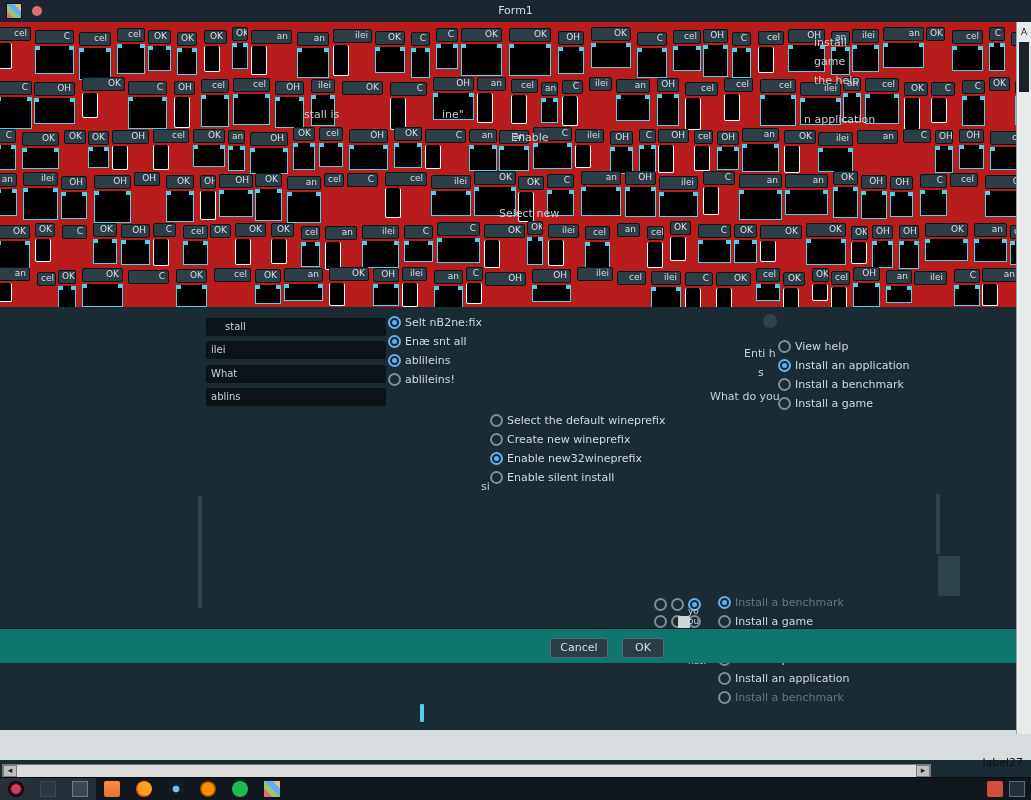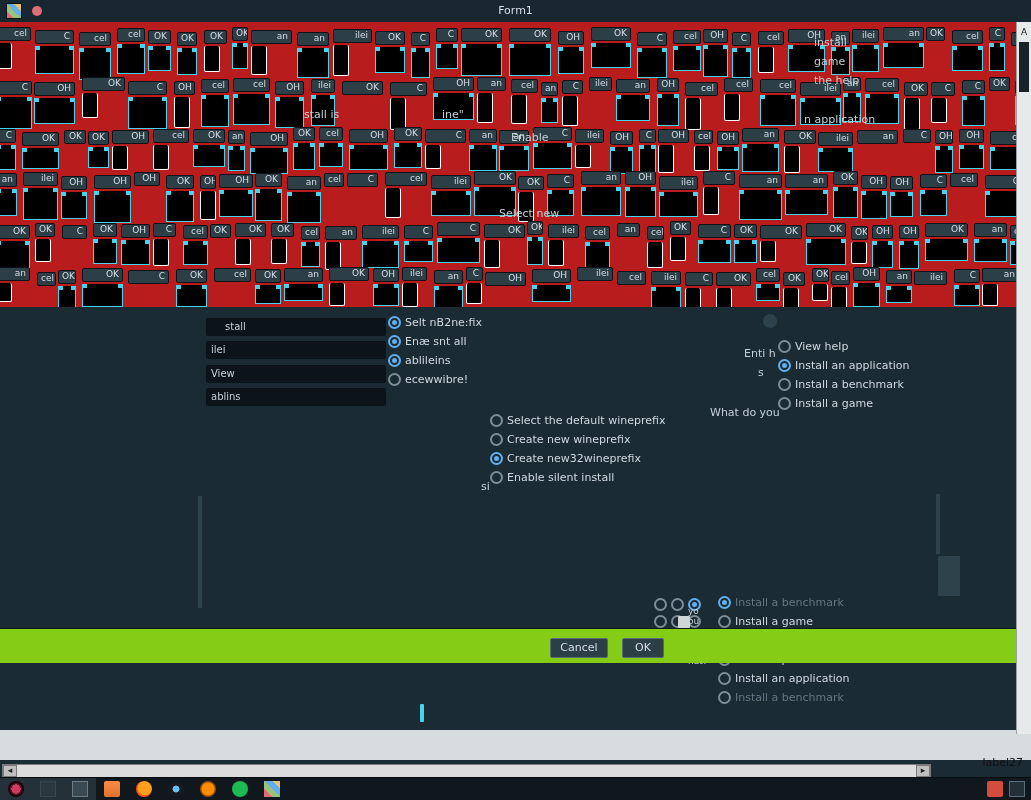--- a/index.html
+++ b/index.html
@@ -100,21 +100,21 @@
   .prompt-text { position:absolute; color:#c5d0d8; font-size:11px; white-space:nowrap; }
 
   .pill-row {
     position:absolute; display:flex; gap:4px; flex-wrap:wrap;
   }
   .pill-row .radio { width:13px; height:13px; }
 
   
   .action-bar {
     position:absolute; left:0; right:0; top:628px; height:34px;
-    background:#84cc16; border-top:1px solid #0e1a20;
+    background:#0f766e; border-top:1px solid #0e1a20;
   }
   .action-bar .btn-rect {
     position:absolute; top:9px; height:18px; width:56px;
     background:#2c3e46; border:1px solid #536a74; border-radius:2px;
     color:#d8dee9; font-size:11px; text-align:center; line-height:17px;
   }
 
   
   .soft-panel {
     position:absolute; background:#2e424c; border-radius:1px;
@@ -898,63 +898,63 @@
 <div class="overlay-text" style="top:131px; left:511px">Enable</div>
 <div class="overlay-text" style="top:207px; left:499px">Select new</div>
 <div class="overlay-text" style="top:36px;  left:814px">install</div>
 <div class="overlay-text" style="top:55px;  left:814px">game</div>
 <div class="overlay-text" style="top:74px;  left:814px">the help</div>
 <div class="overlay-text" style="top:113px; left:804px">n application</div>
 
 <div class="radio selected" style="position:absolute;top:319px;left:208px"></div>
 <div class="textfield" style="top:318px;left:206px;width:170px;text-indent:14px">stall</div>
 <div class="textfield" style="top:341px;left:206px;width:170px">ilei</div>
-<div class="textfield" style="top:365px;left:206px;width:170px">View</div>
+<div class="textfield" style="top:365px;left:206px;width:170px">What</div>
 <div class="textfield" style="top:388px;left:206px;width:170px">ablins</div>
 
 <div class="radio-group" style="top:316px;left:388px">
   <div class="radio-row">
       <span class="radio selected"></span>
       <span class="radio-label">Selt nB2ne:fix</span>
     </div>
   <div class="radio-row">
       <span class="radio selected"></span>
       <span class="radio-label">Enæ snt all</span>
     </div>
   <div class="radio-row">
       <span class="radio selected"></span>
       <span class="radio-label">ablileins</span>
     </div>
   <div class="radio-row">
       <span class="radio"></span>
-      <span class="radio-label">ecewwibre!</span>
+      <span class="radio-label">ablileins!</span>
     </div>
 </div>
 
 <div class="radio-group" style="top:414px;left:490px">
   <div class="radio-row">
       <span class="radio"></span>
       <span class="radio-label">Select the default wineprefix</span>
     </div>
   <div class="radio-row">
       <span class="radio"></span>
       <span class="radio-label">Create new wineprefix</span>
     </div>
   <div class="radio-row">
       <span class="radio selected"></span>
-      <span class="radio-label">Create new32wineprefix</span>
+      <span class="radio-label">Enable new32wineprefix</span>
     </div>
   <div class="radio-row">
       <span class="radio"></span>
       <span class="radio-label">Enable silent install</span>
     </div>
 </div>
 <div style="position:absolute;top:480px;left:481px;color:#c5d0d8">si</div>
 
-<div class="prompt-text" style="top:406px;left:710px">What do you</div>
+<div class="prompt-text" style="top:390px;left:710px">What do you</div>
 <div class="soft-panel" style="top:314px;left:763px;width:14px;height:14px;border-radius:50%"></div>
 <div class="radio-group" style="top:340px;left:778px">
   <div class="radio-row">
       <span class="radio"></span>
       <span class="radio-label">View help</span>
     </div>
   <div class="radio-row">
       <span class="radio selected"></span>
       <span class="radio-label">Install an application</span>
     </div>

